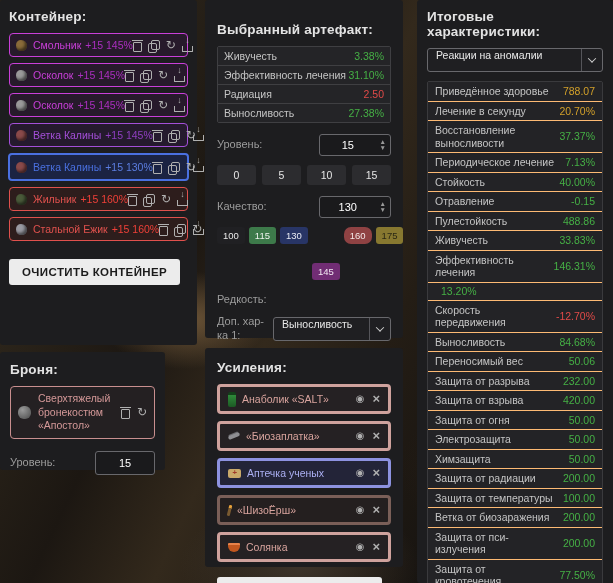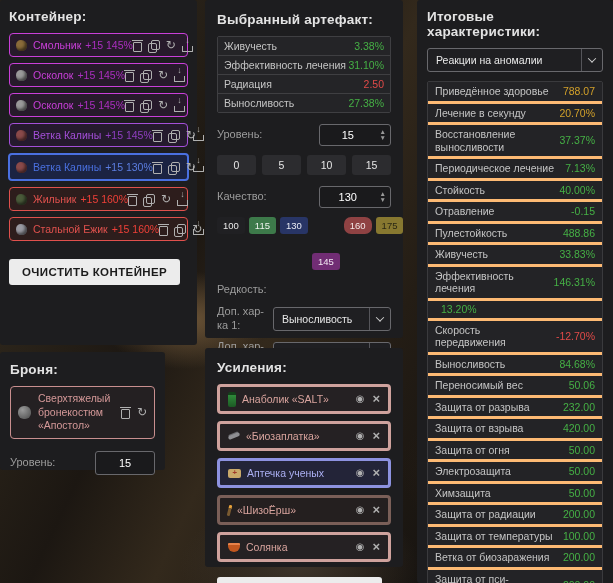--- a/index.html
+++ b/index.html
@@ -55,21 +55,21 @@
   .flbl{color:#9c9c9c;font-size:11px;line-height:1.25;}
   .ninput{display:flex;align-items:center;background:#1a1a1c;border:1px solid #68686c;border-radius:3px;
           height:22px;width:72px;box-sizing:border-box;}
   .ninput .val{flex:1;text-align:center;color:#fff;font-size:11px;}
   .spin{display:flex;flex-direction:column;color:#9a9a9a;font-size:6.5px;line-height:6px;padding:0 4px;cursor:pointer;}
   .presets{display:flex;gap:6px;margin-top:9px;}
   .pbtn{flex:1;height:20px;background:#2c2c2f;color:#e6e6e6;border:none;border-radius:3px;
         font-size:10.5px;cursor:pointer;font-family:inherit;}
   .qpresets{display:flex;gap:4px;margin-top:9px;}
   .qbtn{flex:1;height:17px;border:none;border-radius:3px;font-size:9.5px;cursor:pointer;font-family:inherit;}
-  .select{display:flex;align-items:center;background:#1f1f22;border:1px solid #68686c;border-radius:3px;
+  .select{display:flex;background:#1f1f22;border:1px solid #68686c;border-radius:3px;
           height:24px;box-sizing:border-box;padding:0 0 0 8px;color:#e8e8e8;font-size:10.5px;cursor:pointer;}
   .select .sval{flex:1;white-space:nowrap;overflow:hidden;}
   .chev-wrap{border-left:1px solid #55555a;align-self:stretch;display:flex;align-items:center;padding:0 7px;margin-left:6px;}
   .chev{width:5px;height:5px;border-right:1.6px solid #cfcfcf;border-bottom:1.6px solid #cfcfcf;
         transform:rotate(45deg) translate(-1px,-1px);}
 
   
   .bitem{position:relative;display:flex;align-items:center;height:24px;margin-bottom:7px;
          border:3px solid #f9a8d4;border-radius:4px;padding:0 8px;font-size:10.5px;}
   .bitem .acts{gap:8px;}
@@ -85,21 +85,21 @@
          padding:5px 7px;}
   .aitem .aname{font-size:10.5px;color:#d49898;line-height:1.3;margin-left:7px;width:92px;}
   .aitem .acts{gap:7px;}
   .armor-blob{width:13px;height:13px;border-radius:45%;background:radial-gradient(circle at 35% 30%,#9a9a9a,#4a4a4a);flex:0 0 auto;}
   .lvl-input{display:flex;align-items:center;justify-content:center;background:#1a1a1c;border:1px solid #68686c;
              border-radius:3px;height:22px;width:58px;color:#fff;font-size:11px;}
 
   
   .totrows{border:1px solid #3a3a3d;border-radius:2px;margin-top:9px;}
   .trow{display:flex;justify-content:space-between;align-items:center;background:#232326;
-        padding:2px 7px;border-bottom:3px solid #fdba74;font-size:10.5px;min-height:13px;line-height:12.5px;}
+        padding:2px 7px;border-bottom:1px solid #fdba74;font-size:10.5px;min-height:13px;line-height:12.5px;}
   .trow:last-child{border-bottom:none;}
   .trow .lbl{color:#c4c4c4;padding:1px 0;max-width:128px;}
   .trow .val{text-align:right;white-space:nowrap;margin-left:6px;}
 </style>
 </head>
 <body>
 
 <div id="app">
 
   <div class="panel" style="left:0;top:0;width:197px;height:345px;padding:9px 9px 10px 9px;">
@@ -246,21 +246,21 @@
           </span>
         <span class="ibtn ic-refresh">↻</span>
       </span>
     </div>
     <div class="frow" style="margin-top:12px;">
       <span class="flbl">Уровень:</span>
       <span class="lvl-input">15</span>
     </div>
   </div>
 
-  <div class="panel" style="left:205px;top:0;width:198px;height:338px;padding:12px 12px;">
+  <div class="panel" style="left:205px;top:0;width:198px;height:338px;padding:22px 12px;">
     <h2 class="hd">Выбранный артефакт:</h2>
 
     <div class="stats-table">
 
         <div class="srow">
           <span class="lbl">Живучесть</span>
           <span class="val" style="color: rgb(69, 176, 69);">3.38%</span>
         </div>
 
         <div class="srow">

